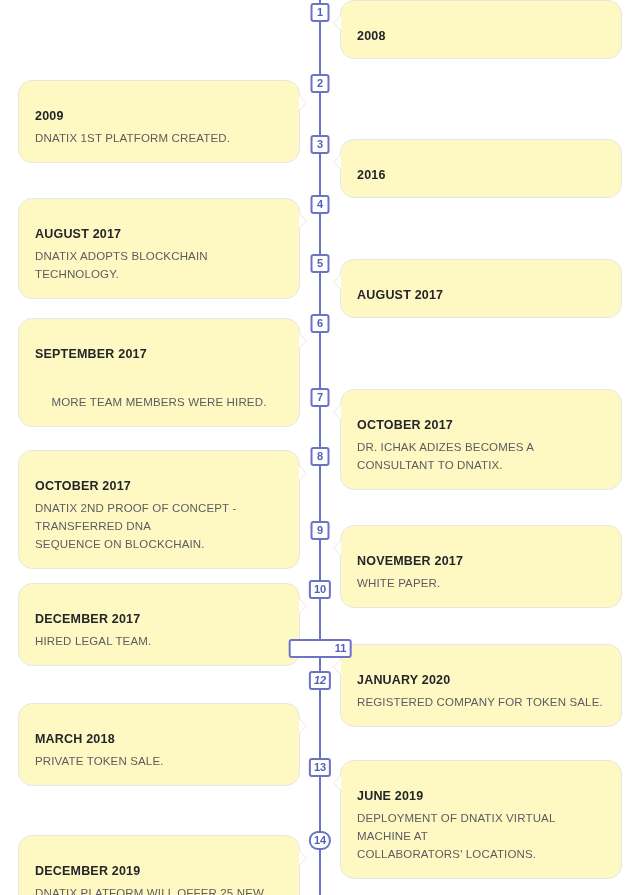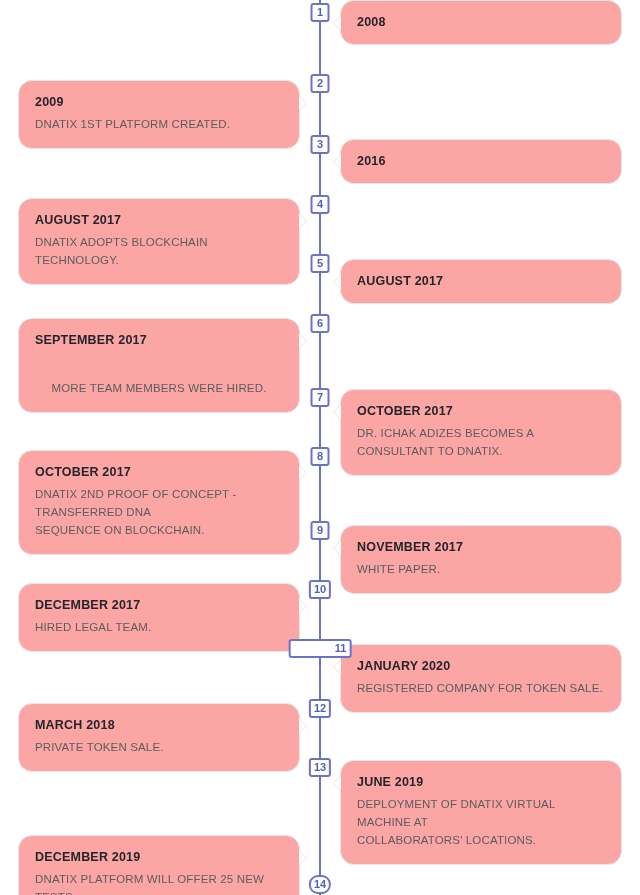--- a/index.html
+++ b/index.html
@@ -45,24 +45,24 @@
     display: flex;
     align-items: center;
     justify-content: center;
     z-index: 3;
     font-family: "Liberation Sans", sans-serif;
   }
 
   
   .card {
     position: absolute;
-    background: #fca5a5;
+    background: #fef9c3;
     border: 1px solid #e6e6e6;
     border-radius: 14px;
-    padding: 13px 16px 14px 16px;
+    padding: 27px 16px 14px 16px;
     z-index: 2;
   }
   .card.left  { left: 18px;  width: 282px; }
   .card.right { left: 340px; width: 282px; }
 
   .card-title {
     font-size: 12.5px;
     font-weight: 700;
     color: #24252a;
     letter-spacing: 0.2px;
@@ -176,28 +176,28 @@
         <div class="notch"></div>
         <div class="card-title">JANUARY 2020</div>
         <div class="card-desc">REGISTERED COMPANY FOR TOKEN SALE.</div>
       </div>
       <div class="marker" style="top: 639px; padding-left: 44px;">11</div>
       <div class="card left" style="top: 703px;">
         <div class="notch"></div>
         <div class="card-title">MARCH 2018</div>
         <div class="card-desc">PRIVATE TOKEN SALE.</div>
       </div>
-      <div class="marker" style="top: 699px;">12</div>
+      <div class="marker" style="top: 671px; font-style: italic;">12</div>
       <div class="card right" style="top: 760px;">
         <div class="notch"></div>
         <div class="card-title">JUNE 2019</div>
         <div class="card-desc">DEPLOYMENT OF DNATIX VIRTUAL MACHINE AT
 COLLABORATORS' LOCATIONS.</div>
       </div>
       <div class="marker" style="top: 758px;">13</div>
       <div class="card left" style="top: 835px;">
         <div class="notch"></div>
         <div class="card-title">DECEMBER 2019</div>
         <div class="card-desc">DNATIX PLATFORM WILL OFFER 25 NEW TESTS.</div>
       </div>
-      <div class="marker" style="top: 875px; border-radius: 9px;">14</div>
+      <div class="marker" style="top: 831px; border-radius: 9px;">14</div>
     </div>
 </div>
 
 </body></html>

